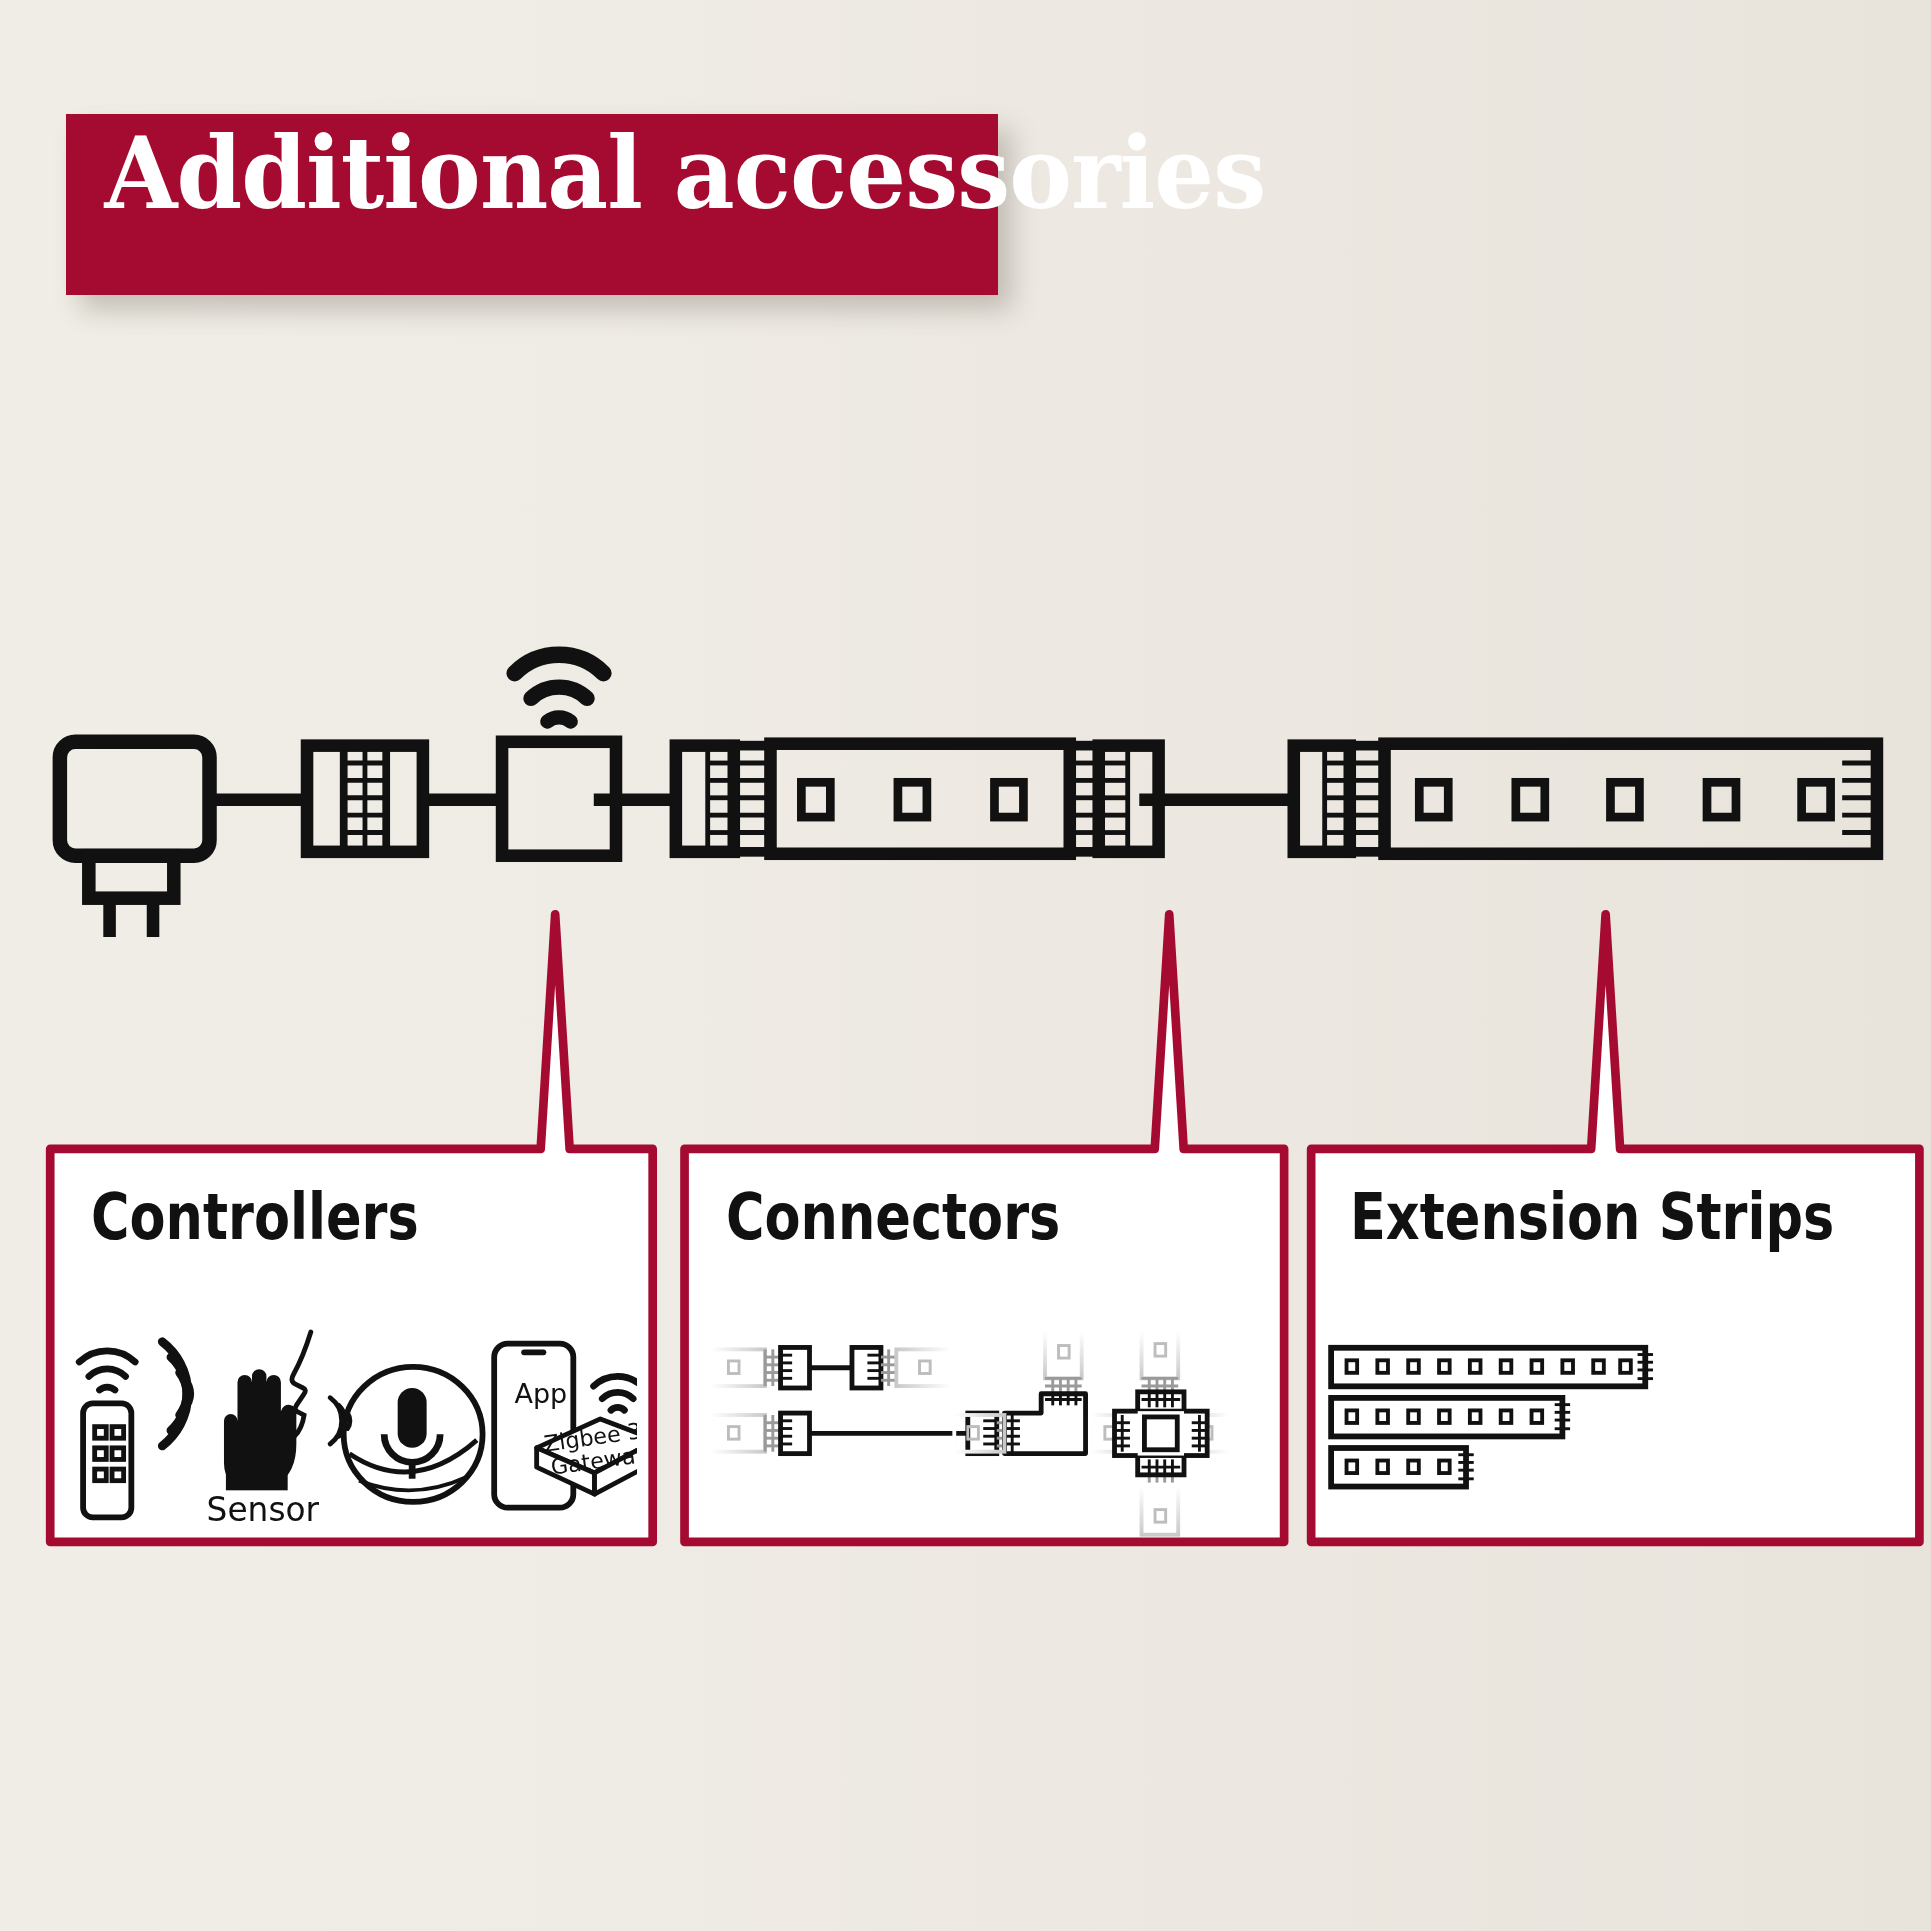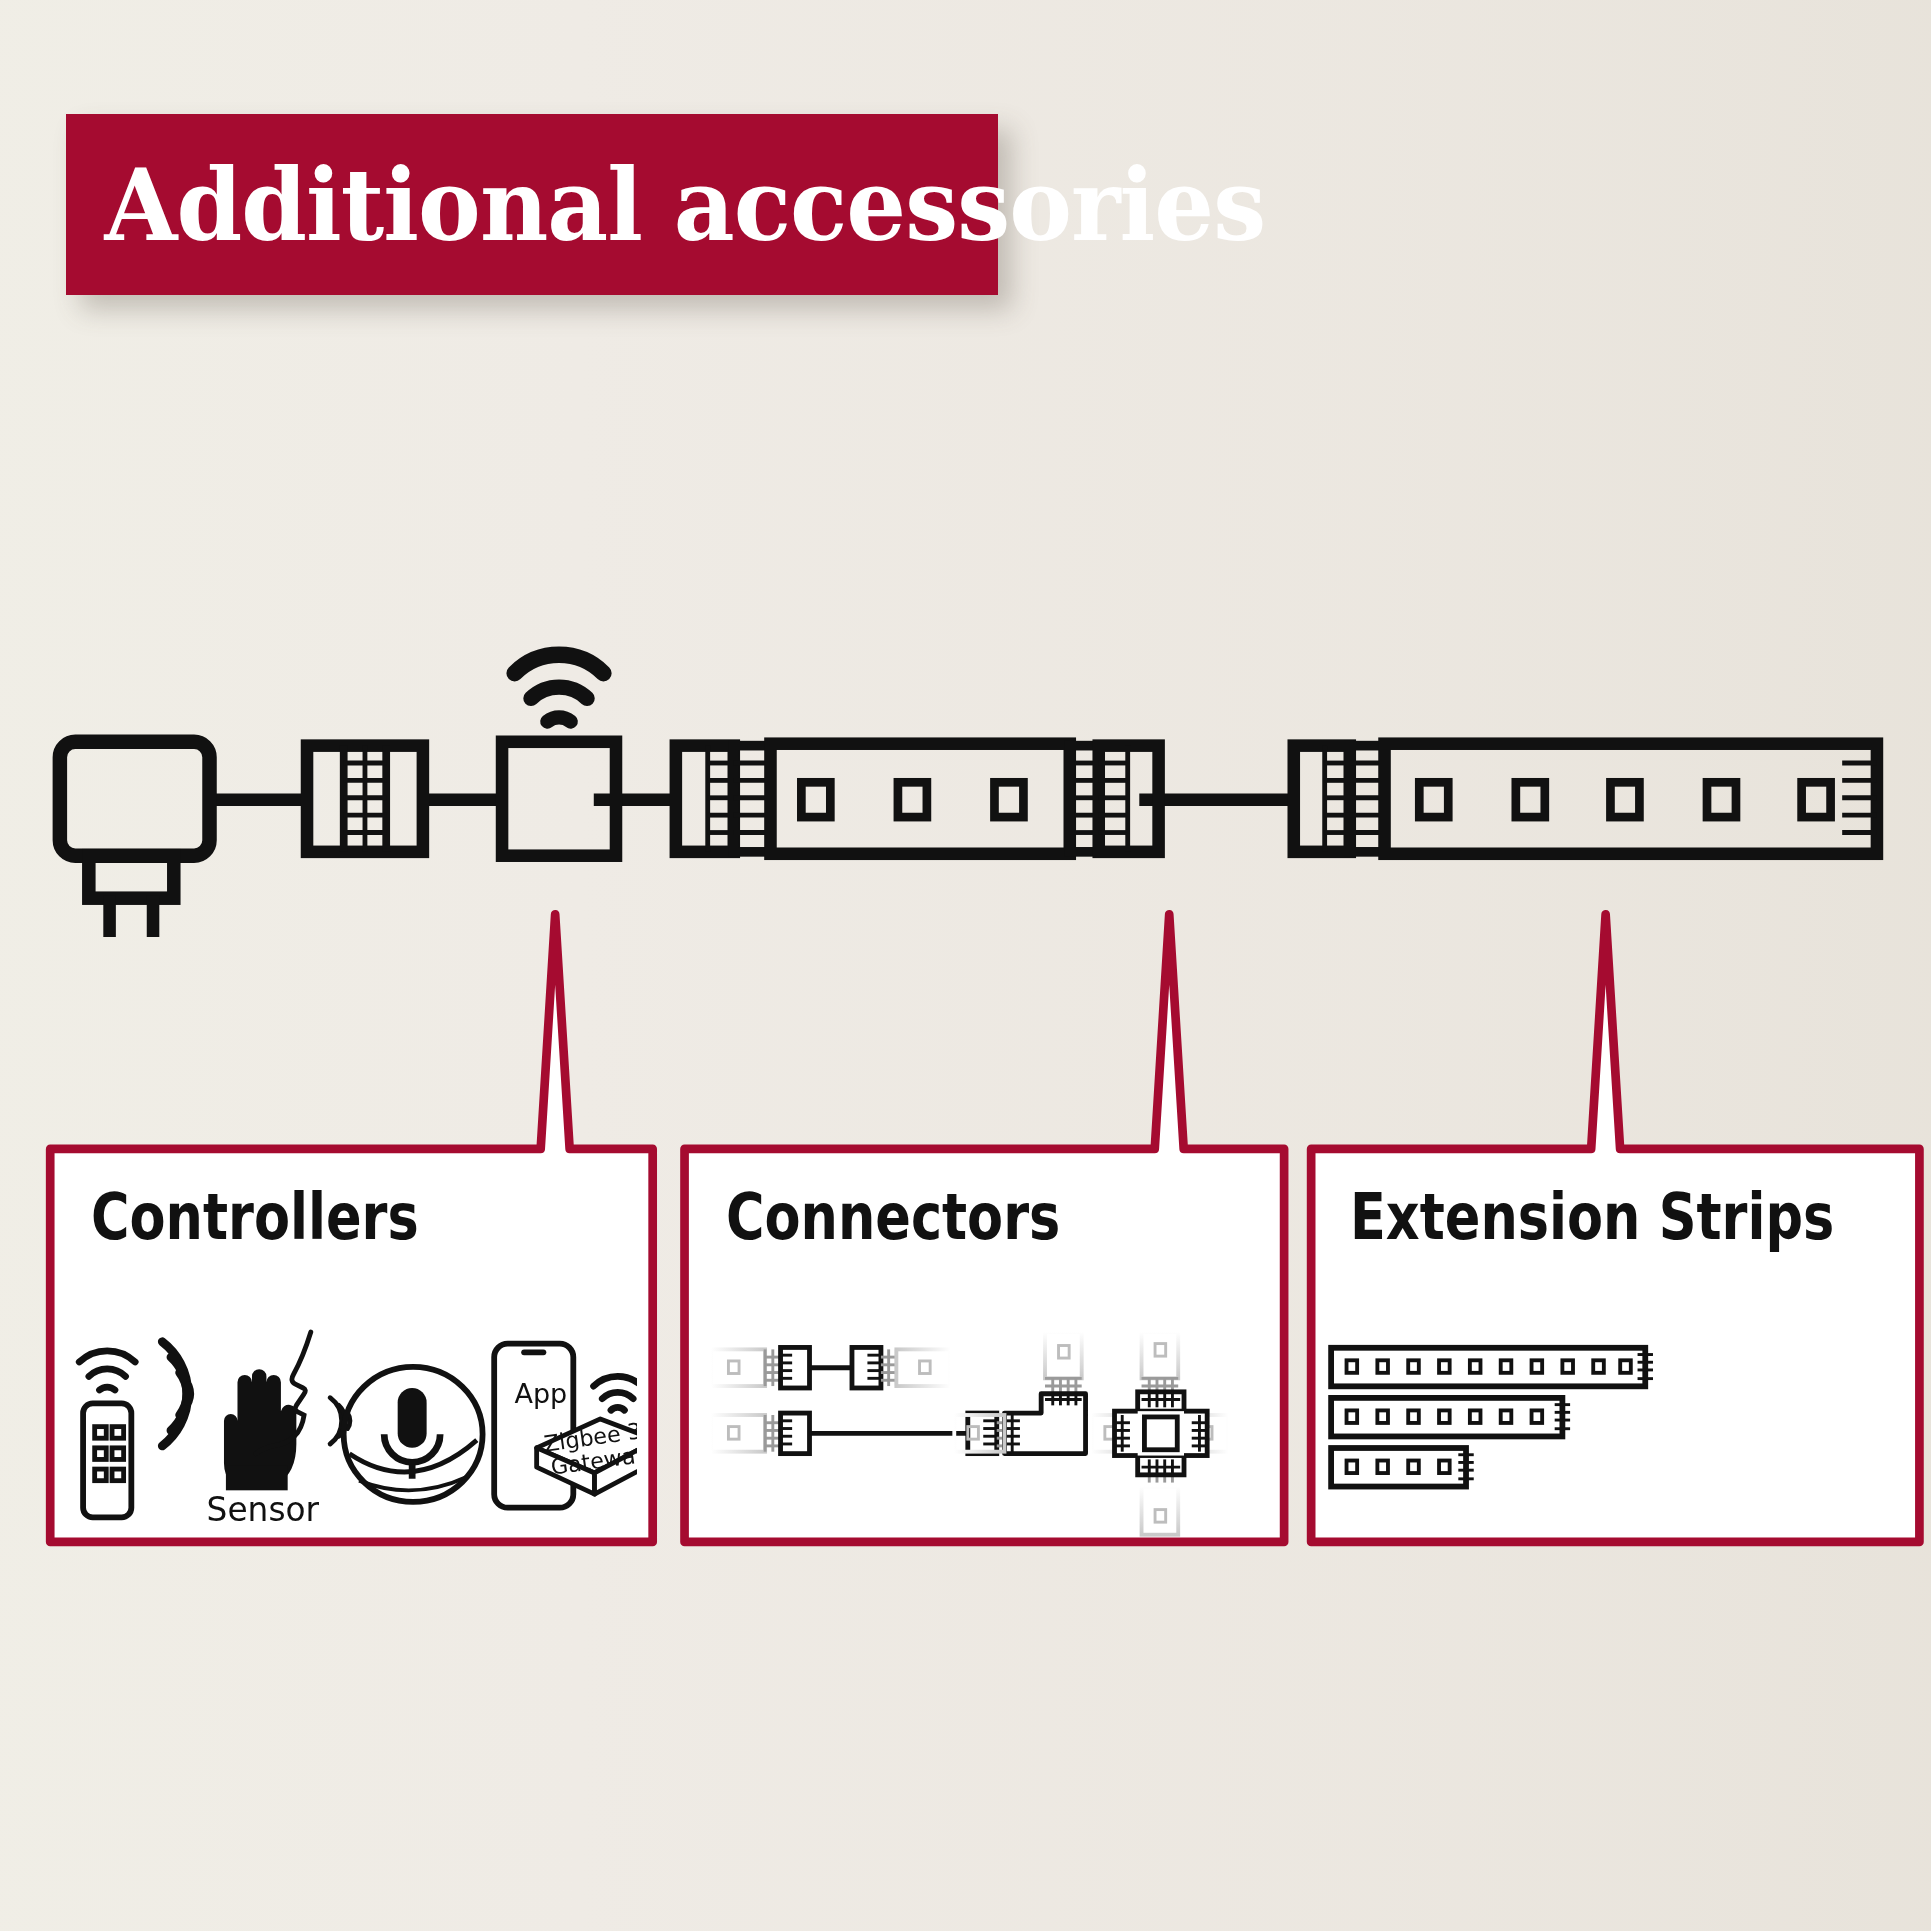--- a/index.html
+++ b/index.html
@@ -18,21 +18,21 @@
     pointer-events:none;
   }
 
   
   #title-banner{
     position:absolute;
     left:66px;top:114px;
     width:932px;height:181px;
     background:var(--brand,#A50B30);
     box-shadow:13.5px 15.4px 25px rgba(90,80,70,0.30);
-    display:flex;align-items:center;
+    display:flex;align-items:flex-start;
   }
   #title-text{
     color:#ffffff;
     font-family:"DejaVu Serif", serif;
     font-weight:bold;
     font-size:100px;
     letter-spacing:-1px;
     padding-left:41px;
     white-space:nowrap;
     transform:scaleX(0.94);

